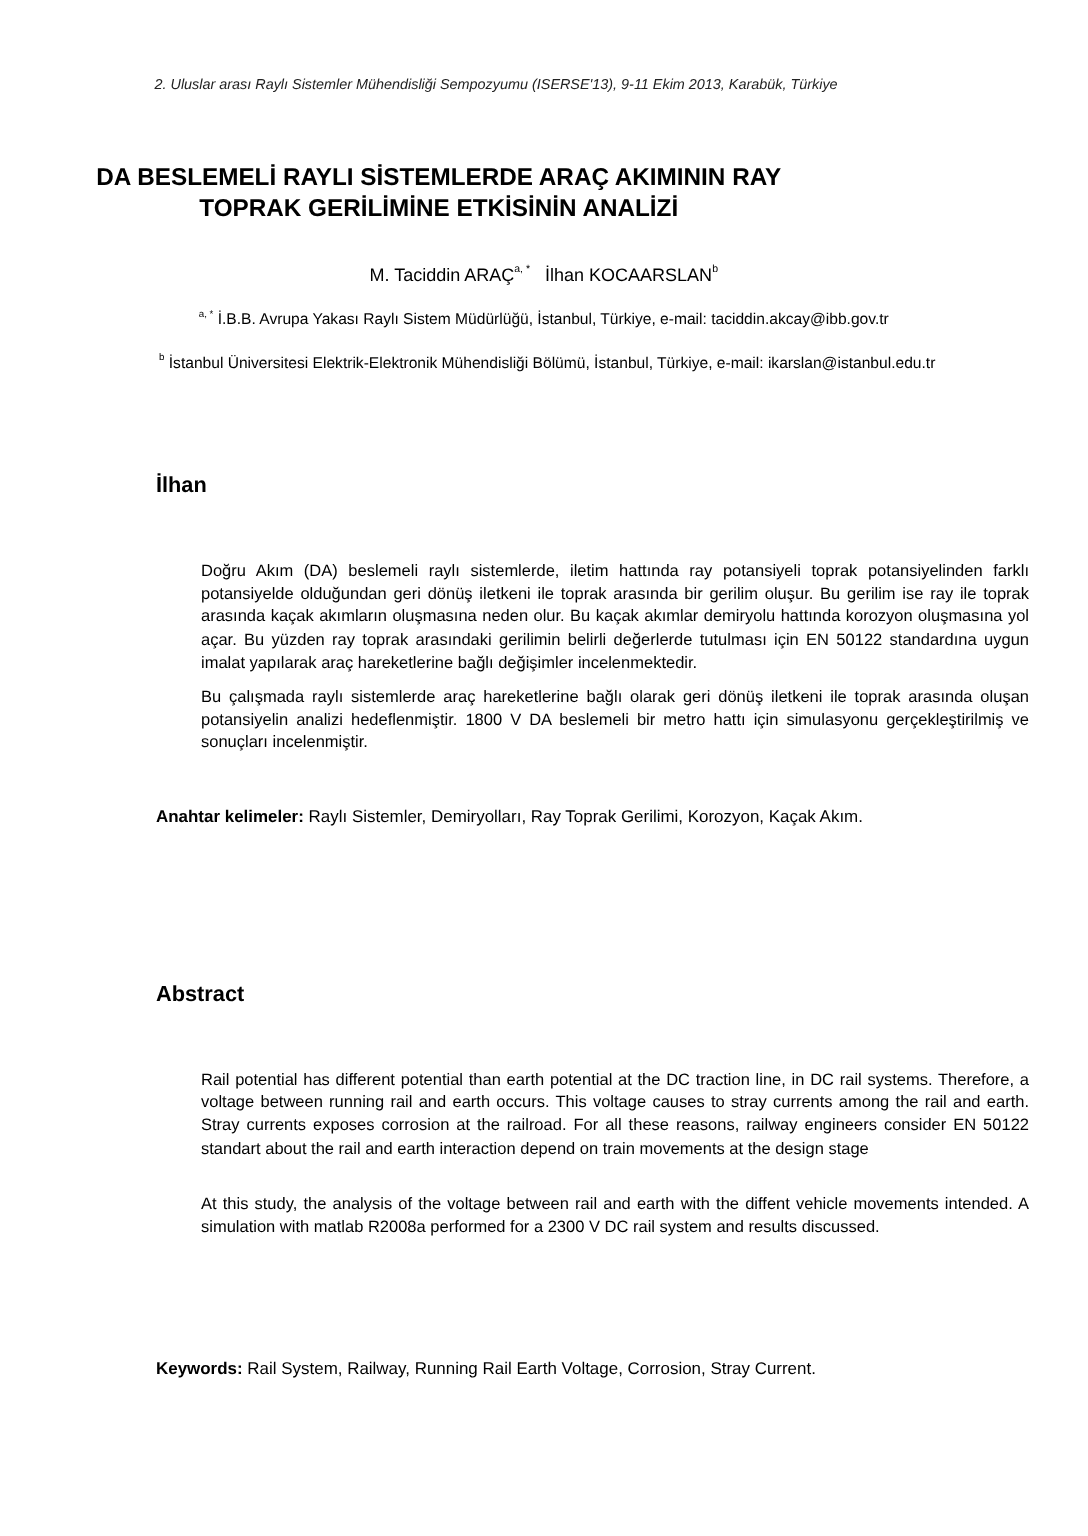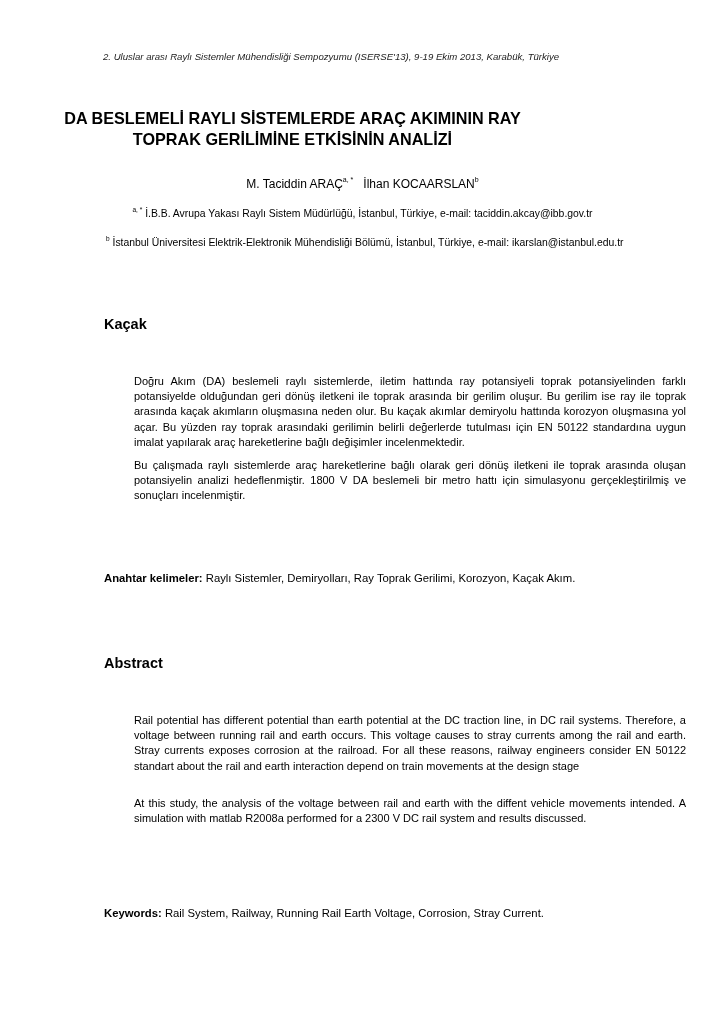--- a/index.html
+++ b/index.html
@@ -14,47 +14,47 @@
   .affil-a { top: 206px; }
   .affil-b { top: 235px; left: 106px; width: auto; text-align: left; }
   .heading { left: 104px; font-weight: bold; font-size: 14.5px; }
   .para { left: 104px; width: 552px; font-size: 11px; line-height: 15.2px; text-align: justify; margin-left: 30px; }
   .kw { left: 104px; font-size: 11.3px; white-space: nowrap; }
   .kw b { font-weight: bold; }
 </style>
 </head>
 <body>
 
-<div class="abs header">2. Uluslar arası Raylı Sistemler Mühendisliği Sempozyumu  (ISERSE'13), 9-19 Ekim 2013, Karabük, Türkiye</div>
+<div class="abs header">2. Uluslar arası Raylı Sistemler Mühendisliği Sempozyumu  (ISERSE'13), 9-11 Ekim 2013, Karabük, Türkiye</div>
 
 <div class="abs title">
   <div>DA BESLEMELİ RAYLI SİSTEMLERDE ARAÇ AKIMININ RAY</div>
   <div>TOPRAK GERİLİMİNE ETKİSİNİN ANALİZİ</div>
 </div>
 
 <div class="abs authors">
   <span>M. Taciddin ARAÇ</span><sup>a, *</sup>
   &nbsp;&nbsp;<span>İlhan KOCAARSLAN</span><sup>b</sup>
 </div>
 
 <div class="abs affil affil-a">
   <sup>a, *</sup>
   <span>İ.B.B. Avrupa Yakası Raylı Sistem Müdürlüğü, İstanbul, Türkiye, e-mail: taciddin.akcay@ibb.gov.tr</span>
 </div>
 <div class="abs affil affil-b">
   <sup>b</sup>
   <span>İstanbul Üniversitesi Elektrik-Elektronik Mühendisliği Bölümü, İstanbul, Türkiye, e-mail: ikarslan@istanbul.edu.tr</span>
 </div>
 
-<div class="abs heading" style="top:316px;">Kaçak</div>
+<div class="abs heading" style="top:316px;">İlhan</div>
 
 <div class="abs para" style="top:374px;">Doğru Akım (DA) beslemeli raylı sistemlerde,  iletim hattında ray potansiyeli toprak potansiyelinden farklı potansiyelde olduğundan geri dönüş iletkeni ile toprak arasında bir gerilim oluşur. Bu gerilim ise ray ile toprak arasında kaçak akımların oluşmasına neden olur. Bu kaçak akımlar  demiryolu hattında korozyon oluşmasına yol açar. Bu yüzden ray toprak arasındaki  gerilimin belirli değerlerde tutulması için EN 50122 standardına uygun imalat yapılarak araç hareketlerine bağlı değişimler incelenmektedir.</div>
 <div class="abs para" style="top:458px;">Bu çalışmada  raylı sistemlerde araç hareketlerine bağlı olarak geri dönüş iletkeni ile toprak arasında oluşan potansiyelin analizi hedeflenmiştir. 1800 V DA beslemeli bir metro hattı için simulasyonu gerçekleştirilmiş ve sonuçları incelenmiştir.</div>
 
-<div class="abs kw" style="top:572px;">
+<div class="abs kw" style="top:539px;">
   <b>Anahtar kelimeler:</b>
   <span>Raylı Sistemler, Demiryolları, Ray Toprak Gerilimi,  Korozyon, Kaçak Akım.</span>
 </div>
 
 <div class="abs heading" style="top:655px;">Abstract</div>
 
 <div class="abs para" style="top:713px;">Rail potential has different potential than earth potential at the DC traction line, in DC rail systems. Therefore, a voltage between running rail and earth occurs. This voltage causes to stray currents among the rail and earth. Stray currents exposes corrosion at the railroad. For all these reasons, railway engineers consider EN 50122 standart about the rail and earth interaction depend on train movements at the design stage</div>
 <div class="abs para" style="top:796px;">At this study, the analysis of the voltage between rail and earth with the diffent vehicle movements intended. A simulation with matlab R2008a performed for a  2300 V DC rail system and results discussed.</div>
 
 <div class="abs kw" style="top:907px;text-align:center;">

